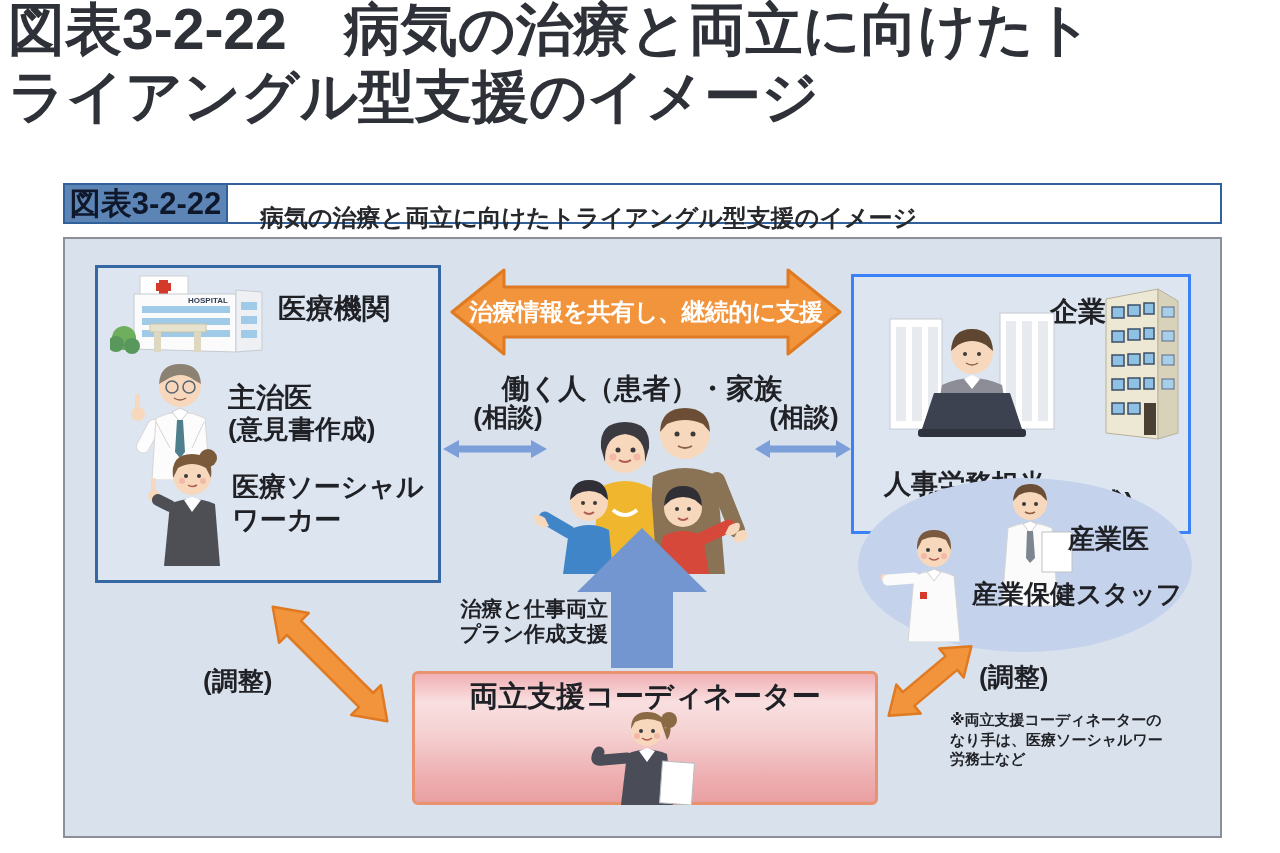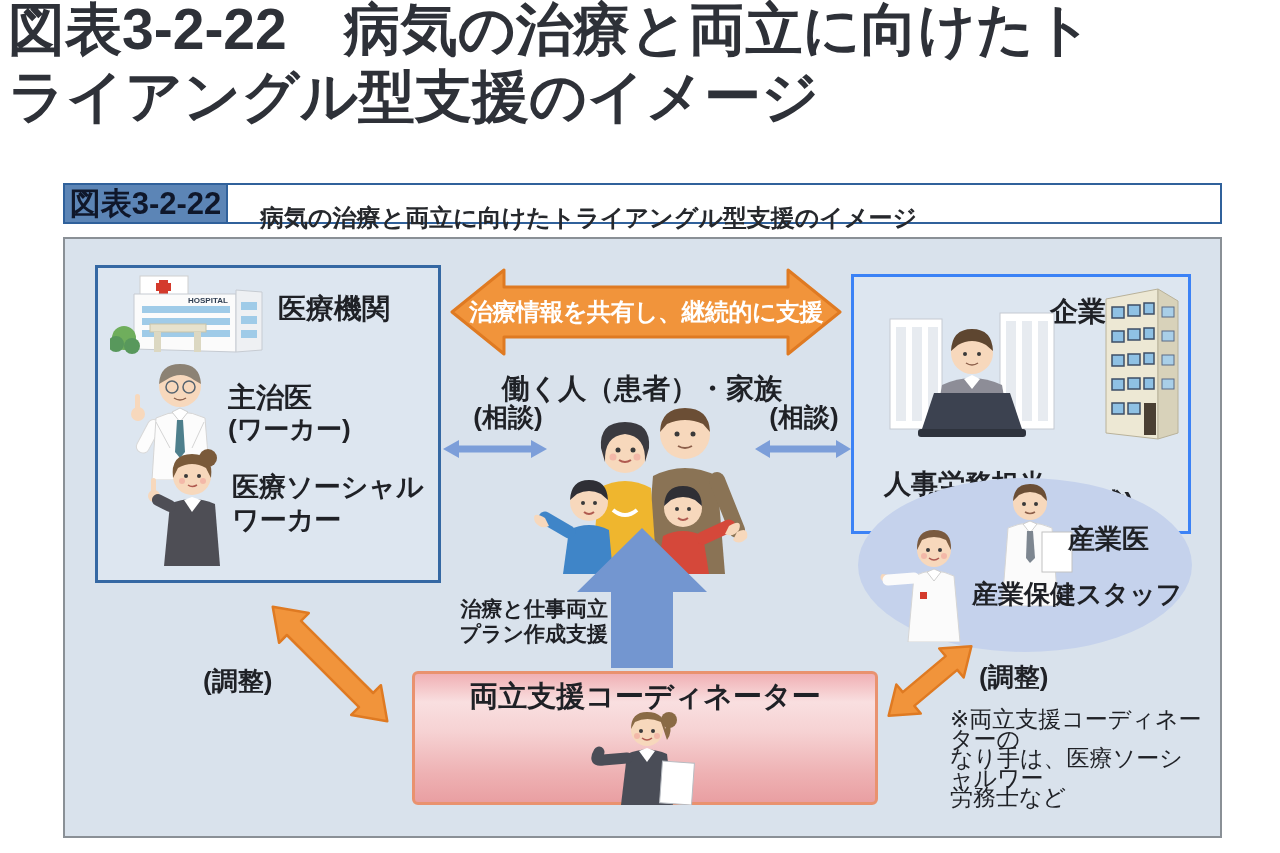--- a/index.html
+++ b/index.html
@@ -50,22 +50,22 @@
     line-height:25px; }
 
   .coordinator-box { left:347px; top:432px; width:466px; height:134px; border:3px solid #e9926f;
     border-radius:6px; z-index:2;
     background:linear-gradient(180deg,#f0b0b4 0%,#f9dfe0 22%,#f6d2d3 45%,#eeb1b3 78%,#e99fa2 100%); }
   .coordinator-title { left:0; top:5px; width:100%; text-align:center; font-size:29px; }
 
   .adjust-l { left:138px; top:427px; font-size:26px; }
   .adjust-r { left:914px; top:423px; font-size:26px; }
 
-  .note { left:885px; top:471px; width:256px; font-size:23px; line-height:19.6px;
-    font-weight:400; color:#1f2126; }
+  .note { left:885px; top:471px; width:256px; font-size:15px; line-height:19.6px;
+    font-weight:700; color:#1f2126; }
   .note span { display:block; }
 
   .rot-l { left:182px; top:402px; width:166px; height:46px; transform:rotate(45deg); z-index:3; }
   .rot-r { left:809px; top:421px; width:112px; height:42px; transform:rotate(-40deg); z-index:3; }
 
   svg { display:block; }
 </style>
 </head>
 <body>
 
@@ -114,21 +114,21 @@
       <circle cx="52" cy="31" r="6" fill="none" stroke="#55636f" stroke-width="1.5"></circle>
       <circle cx="69" cy="31" r="6" fill="none" stroke="#55636f" stroke-width="1.5"></circle>
       <path d="M54,42 Q60,46 66,42" stroke="#8c5f4a" stroke-width="1.5" fill="none"></path>
       <path d="M32,124 L36,62 Q60,50 85,62 L90,124 Z" fill="#fcfcfc" stroke="#d5d5d5"></path>
       <polygon points="52,56 60,66 68,56 60,52" fill="#fff" stroke="#cfcfcf"></polygon>
       <polygon points="57,64 63,64 65,96 60,102 55,96" fill="#4e7f8c"></polygon>
       <path d="M36,66 L50,92" stroke="#d5d5d5" fill="none"></path>
       <path d="M84,66 L72,92" stroke="#d5d5d5" fill="none"></path>
     </svg>
     <div class="abs jp box-title" style="left:130px;top:113px">主治医</div>
-    <div class="abs jp lbl-26" style="left:130px;top:146px">(ワーカー)</div>
+    <div class="abs jp lbl-26" style="left:130px;top:146px">(意見書作成)</div>
 
     <svg class="abs" style="left:42px;top:180px" width="100" height="118" viewBox="0 0 100 118">
       <circle cx="14" cy="48" r="6" fill="#f7d8bc"></circle>
       <rect x="11" y="30" width="5" height="15" rx="2.5" fill="#f7d8bc"></rect>
       <circle cx="52" cy="28" r="19" fill="#f7d8bc"></circle>
       <path d="M33,30 Q30,6 52,6 Q74,6 71,30 L66,20 Q52,12 38,20 Z" fill="#7a5a3a"></path>
       <circle cx="68" cy="10" r="9" fill="#7a5a3a"></circle>
       <circle cx="46" cy="28" r="2" fill="#3a3a3a"></circle>
       <circle cx="59" cy="28" r="2" fill="#3a3a3a"></circle>
       <path d="M48,37 Q52,40 57,37" stroke="#b05a50" stroke-width="1.5" fill="none"></path>

